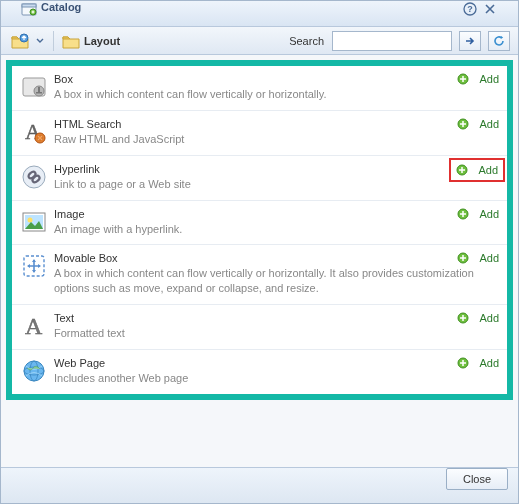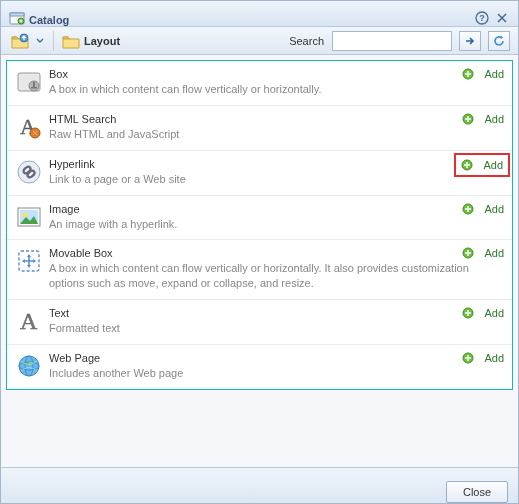--- a/index.html
+++ b/index.html
@@ -1,43 +1,43 @@
 <!DOCTYPE html>
 <html><head>
 <meta charset="utf-8">
 <style>
   * { box-sizing: border-box; margin: 0; padding: 0; }
   body { font-family: Tahoma, Arial, sans-serif; font-size: 11px; background: #fff; }
   .dialog { width: 519px; height: 504px; border: 1px solid #a5b7cc; background: #f5f7fa; display: flex; flex-direction: column; }
-  .titlebar { height: 26px; background: linear-gradient(to bottom, #eef4fb, #d9e5f3); border-bottom: 1px solid #b8c8dc; display: flex; align-items: flex-end; padding: 0 8px; color: #3a5275; font-weight: bold; }
+  .titlebar { height: 26px; background: linear-gradient(to bottom, #eef4fb, #d9e5f3); border-bottom: 1px solid #b8c8dc; display: flex; align-items: flex-start; padding: 0 20px; color: #3a5275; font-weight: bold; }
   .titlebar .spacer { flex: 1; }
   .title-icon { width: 16px; height: 16px; margin-right: 4px; display: flex; align-items: center; justify-content: center; }
   .help-icon, .close-icon { width: 16px; height: 16px; display: flex; align-items: center; justify-content: center; color: #3a5275; margin-left: 4px; cursor: pointer; }
   .toolbar { height: 28px; background: linear-gradient(to bottom, #f2f6fb, #dfe8f3); border-bottom: 1px solid #b8c8dc; display: flex; align-items: center; padding: 0 8px; gap: 4px; }
   .tb-btn { width: 22px; height: 22px; border: 1px solid transparent; border-radius: 2px; display: flex; align-items: center; justify-content: center; cursor: pointer; }
   .dropdown-caret { width: 10px; height: 22px; display: flex; align-items: center; justify-content: center; cursor: pointer; }
   .divider-v { width: 1px; height: 20px; background: #c0cddc; margin: 0 4px; }
   .breadcrumb { display: flex; align-items: center; gap: 4px; font-size: 11px; color: #333; }
   .breadcrumb b { font-weight: bold; }
   .toolbar .spacer { flex: 1; }
   .search-label { color: #333; margin-right: 4px; }
   .search-input { width: 120px; height: 20px; border: 1px solid #a5b7cc; padding: 0 4px; font-size: 11px; }
   .go-btn, .refresh-btn { width: 22px; height: 20px; border: 1px solid #a5b7cc; background: linear-gradient(to bottom, #fbfdff, #e6edf6); margin-left: 3px; display: flex; align-items: center; justify-content: center; cursor: pointer; }
   .content { flex: 1; padding: 5px; overflow: auto; }
-  .list { background: #fff; border: 1px solid #14b8a6; }
+  .list { background: #fff; border: 6px solid #14b8a6; }
   .item { display: flex; padding: 7px 8px 8px 8px; border-bottom: 1px solid #e7ecf2; position: relative; }
   .item:last-child { border-bottom: none; }
   .item-icon { width: 28px; height: 28px; margin-right: 6px; flex-shrink: 0; display: flex; align-items: center; justify-content: center; }
   .item-body { flex: 1; min-width: 0; }
   .item-title { color: #333; font-size: 11px; margin-bottom: 2px; }
   .item-desc { color: #888; font-size: 11px; line-height: 1.35; }
   .add-btn { position: absolute; top: 6px; right: 6px; display: flex; align-items: center; gap: 10px; color: #2c7a2c; cursor: pointer; font-size: 11px; padding: 1px 2px; }
   .add-btn.highlight { border: 2px solid #e03030; padding: 4px 5px; top: 2px; right: 2px; }
   .plus { width: 12px; height: 12px; display: inline-flex; align-items: center; justify-content: center; }
-  .footer { height: 36px; border-top: 1px solid #b8c8dc; background: linear-gradient(to bottom, #eef4fb, #dde7f2); display: flex; align-items: flex-end; justify-content: flex-end; padding: 0 10px; }
+  .footer { height: 36px; border-top: 1px solid #b8c8dc; background: linear-gradient(to bottom, #eef4fb, #dde7f2); display: flex; align-items: flex-start; justify-content: flex-end; padding: 0 10px; }
   .close-btn { min-width: 62px; height: 22px; border: 1px solid #9aafc6; border-radius: 2px; background: linear-gradient(to bottom, #fbfdff, #e6edf6); color: #333; font-size: 11px; cursor: pointer; }
   svg { display: block; }
 </style>
 </head>
 <body>
 
 <div class="dialog">
 
   <div class="titlebar">
     <span class="title-icon">

